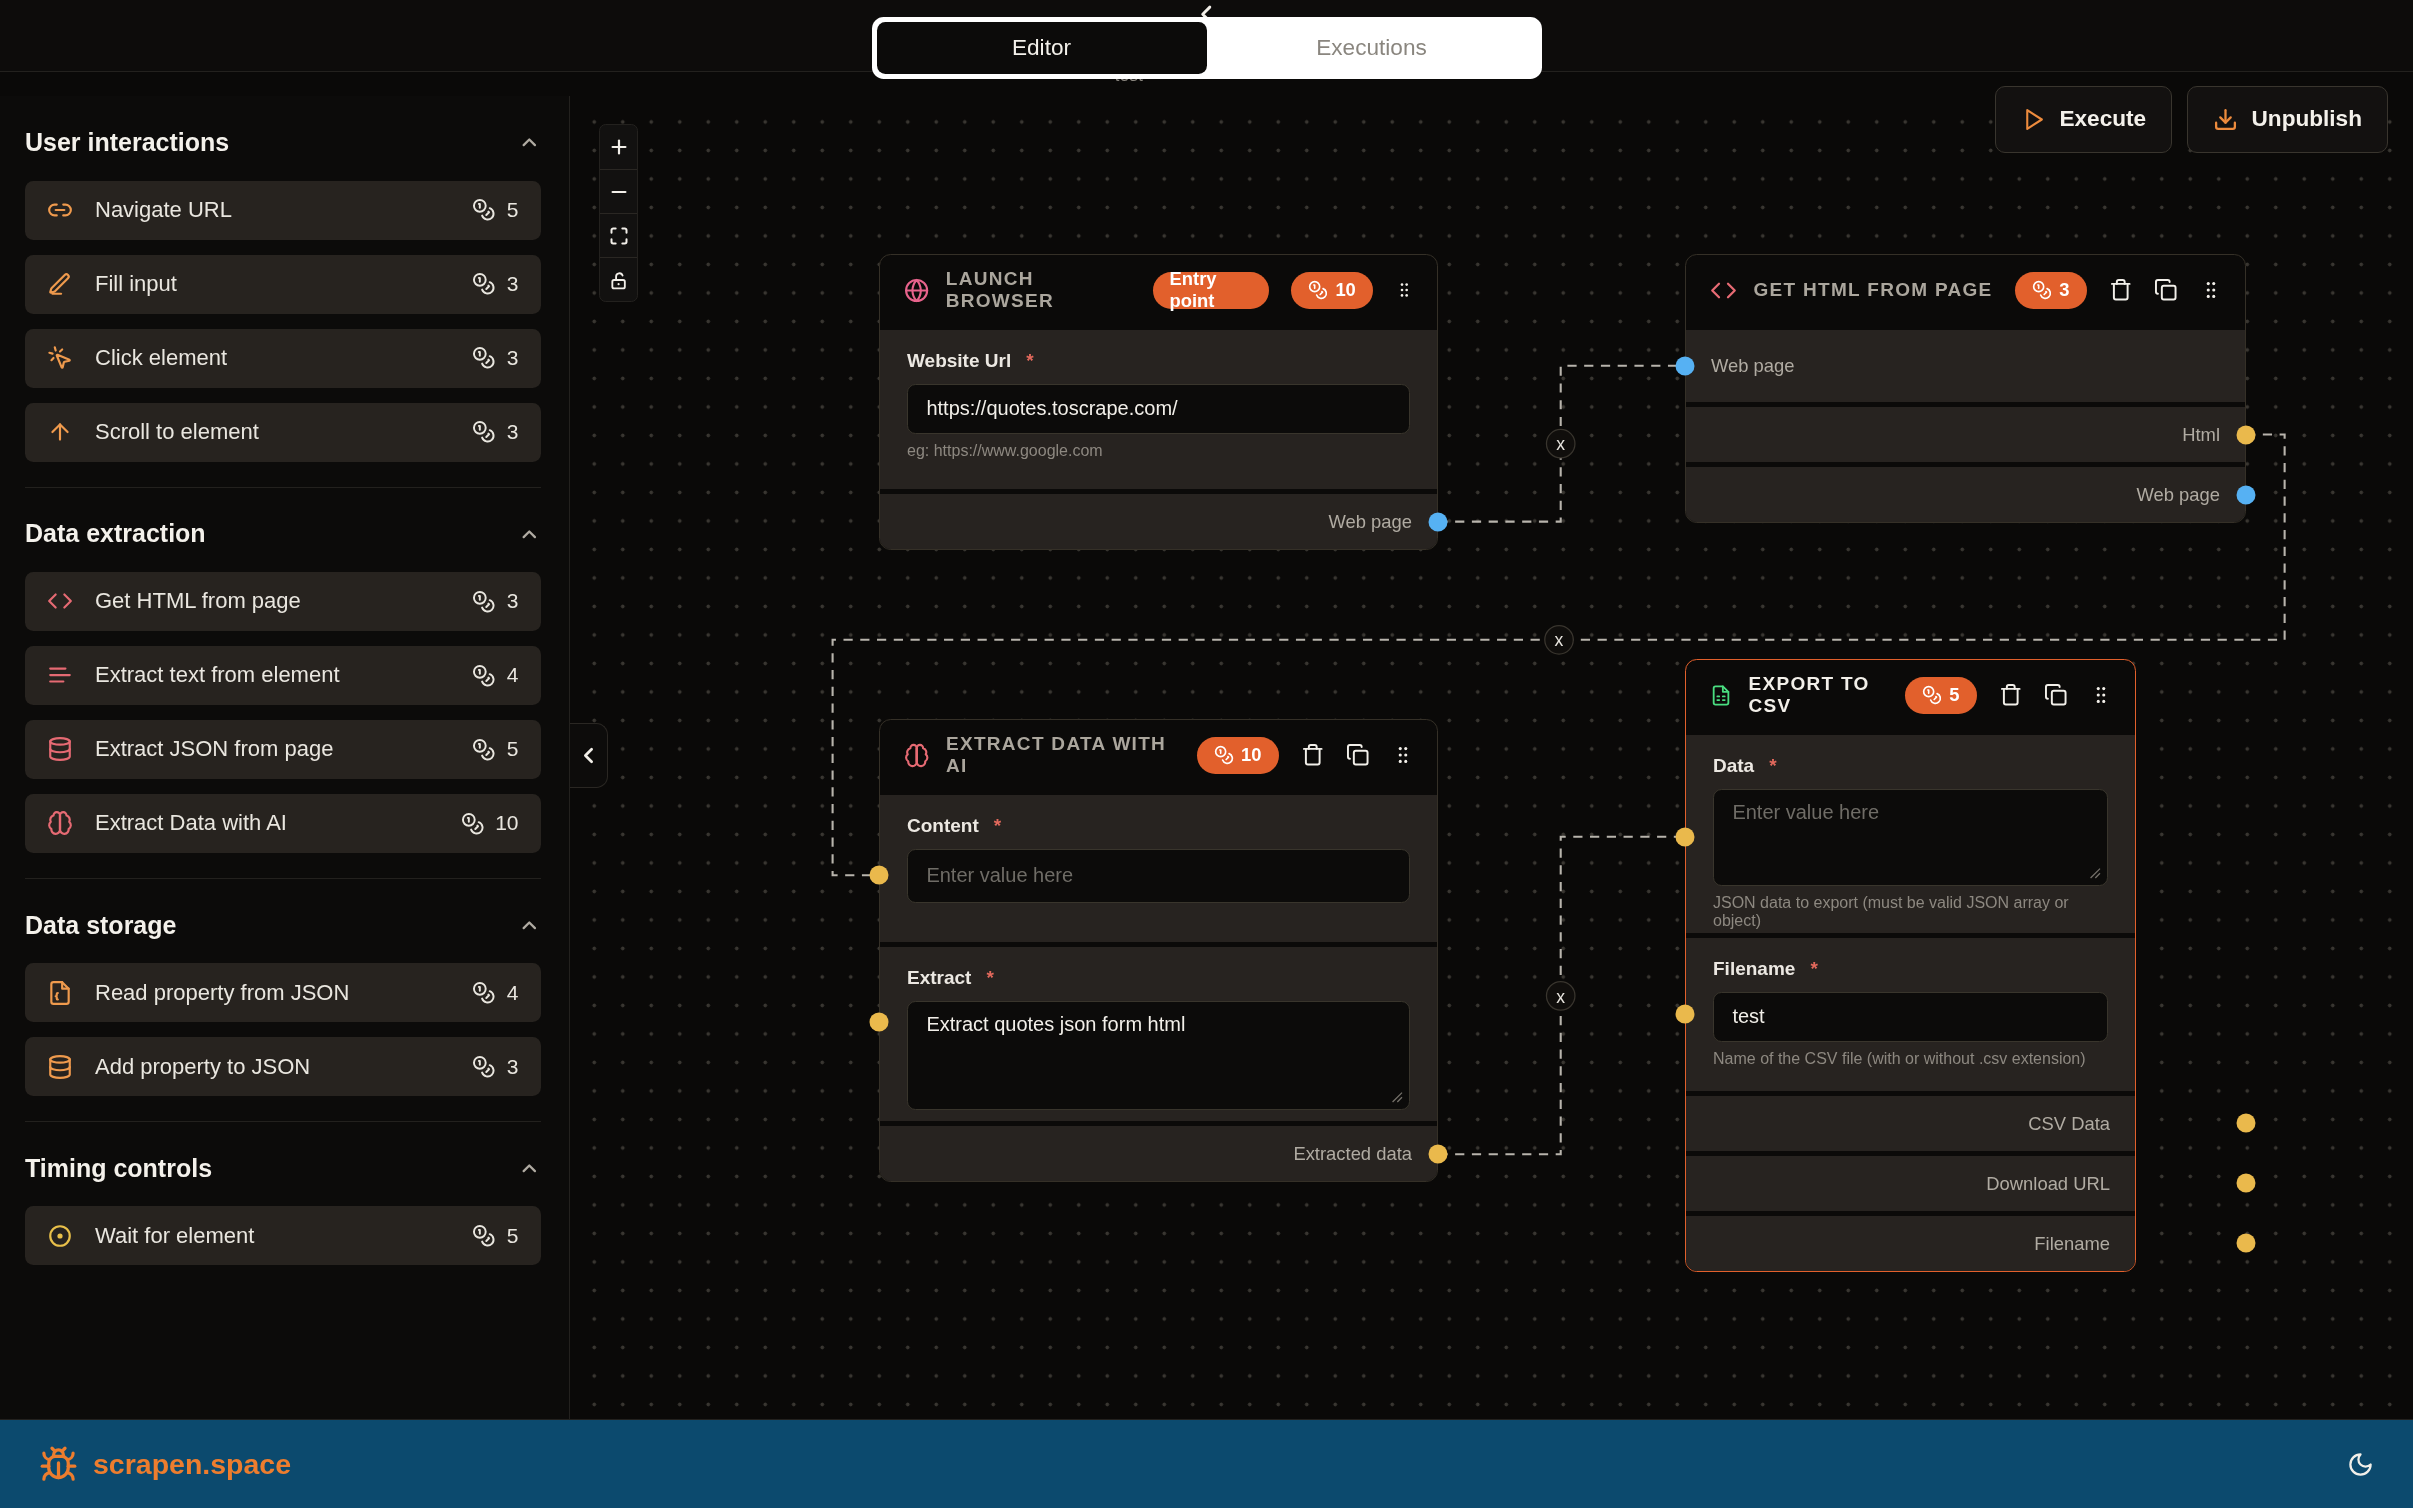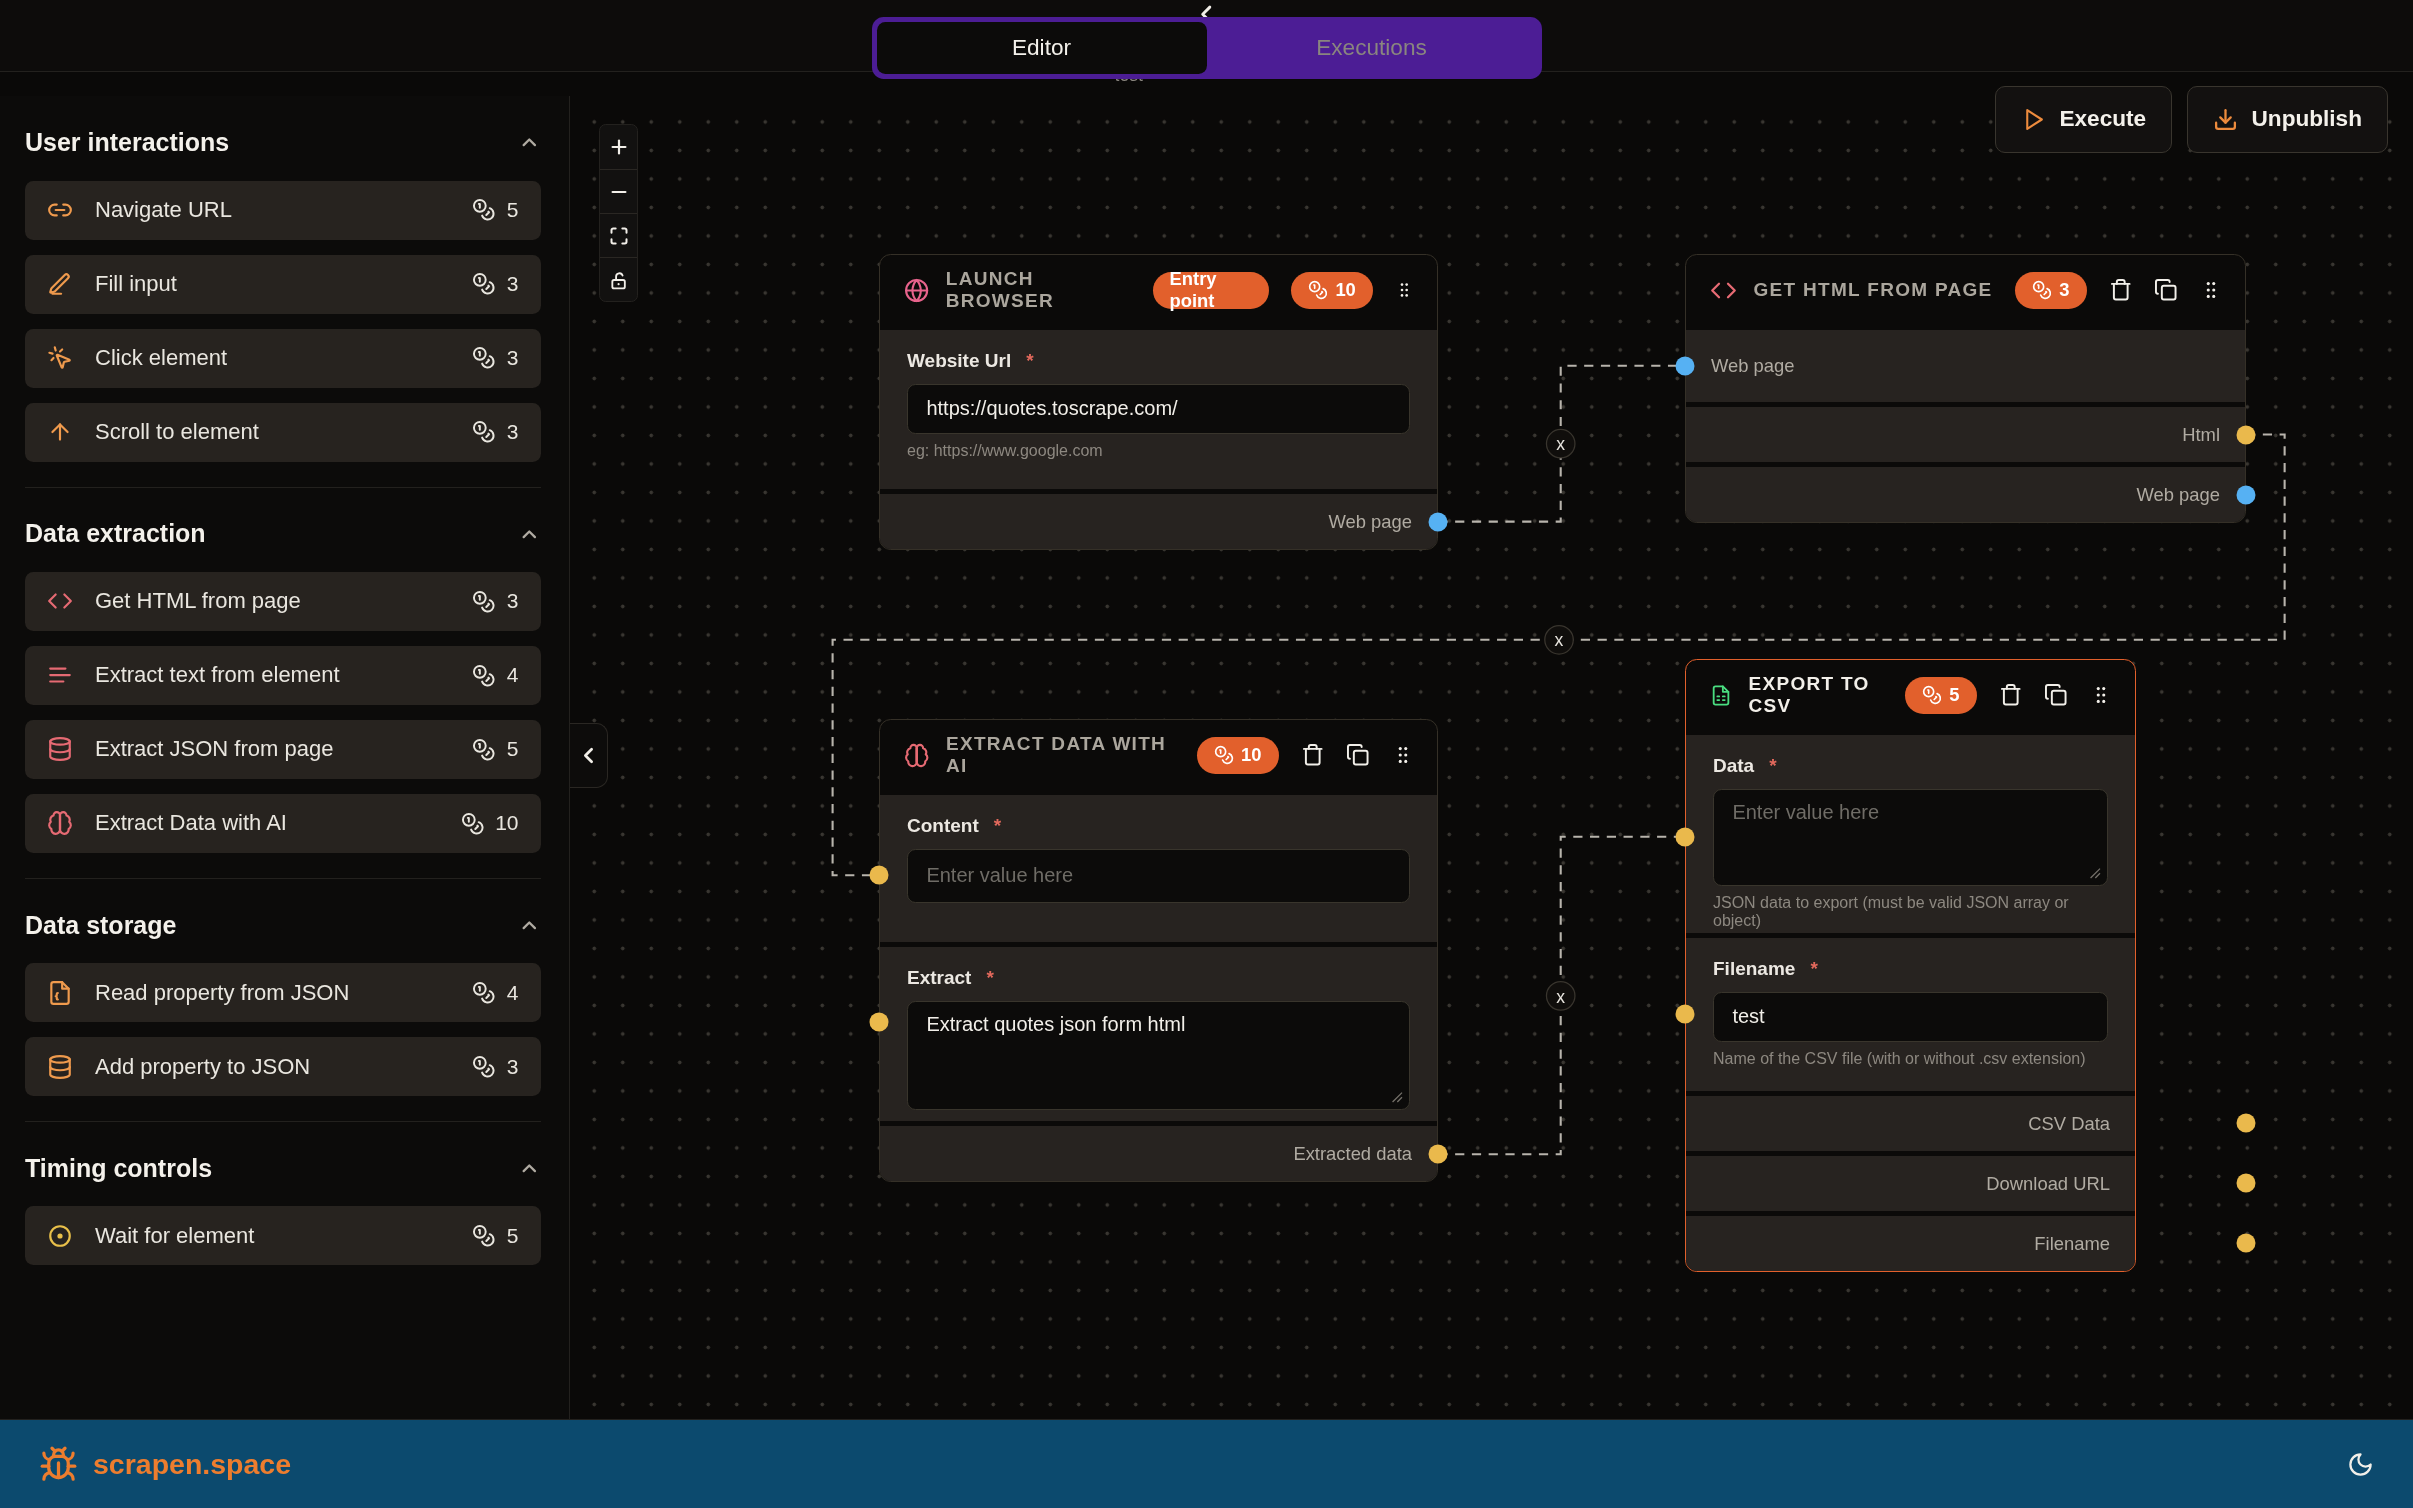--- a/index.html
+++ b/index.html
@@ -8,21 +8,21 @@
 
   
   .topbar { position:absolute; left:0; top:0; width:2413px; height:72px; background:#0d0c0b;
     border-bottom:0.8px solid #23211e; display:flex; align-items:center; padding:0 25px; z-index:30;flex-direction:column; }
   .back-btn { width:40px; height:40px; display:flex; align-items:center; justify-content:center;
     color:#f2efe9; cursor:pointer; }
   .title-block { margin-left:15px; }
   .wf-title { font-size:26px; font-weight:700; color:#f4f1eb; letter-spacing:0.2px; }
   .wf-sub { font-size:17.6px; color:#8a867f; margin-top:5px; }
   .tabs { position:absolute; left:50%; transform:translateX(-50%); top:17px; width:670px; height:62px;
-    background:#4c1d95; border-radius:11.7px; display:flex; padding:5px; }
+    background:#ffffff; border-radius:11.7px; display:flex; padding:5px; }
   .tab { flex:1; display:flex; align-items:center; justify-content:center; font-size:22.6px;
     color:#8a867f; border-radius:8.4px; cursor:pointer; }
   .tab.active { background:#0c0b0a; color:#f4f1eb; }
   .topbar-actions { margin-left:auto; display:flex; gap:15px; }
   .action-btn { height:67px; padding:0 25px; border:0.8px solid #39352e; border-radius:10px;
     background:#131110; display:flex; align-items:center; gap:13.4px; font-size:22.6px; font-weight:600;
     color:#f4f1eb; cursor:pointer; }
   .icon-orange { color:#ed8b3d; }
 
   

